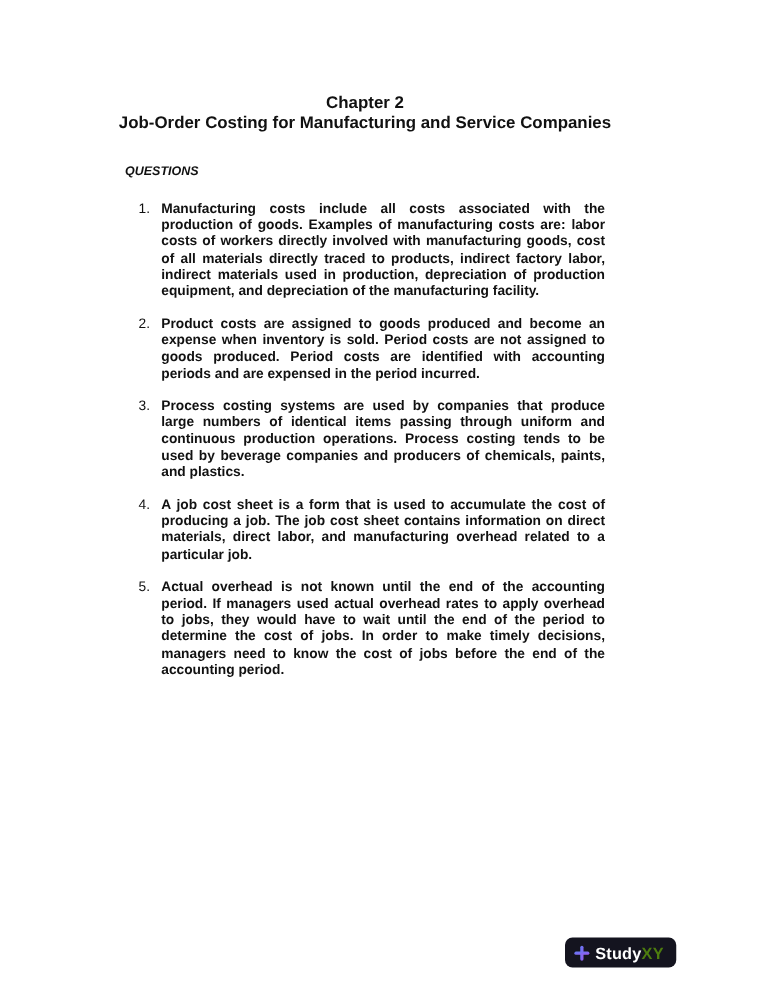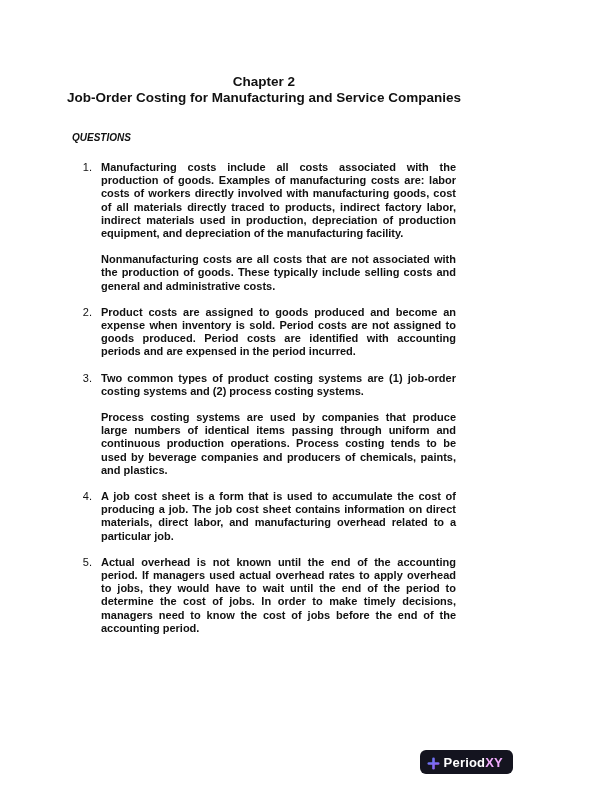--- a/index.html
+++ b/index.html
@@ -10,20 +10,21 @@
   .page {
     position: relative;
     width: 528px;
     height: 792px;
     background: #ffffff;
     font-family: "Liberation Sans", sans-serif;
     color: #111111;
     overflow: hidden;
     box-sizing: border-box;
     padding-top: 74px;
+    margin-left: 28px;
   }
   .title-block {
     text-align: center;
     line-height: 16px;
   }
   .chapter-title,
   .chapter-subtitle {
     font-size: 13.5px;
     font-weight: bold;
     margin: 0;
@@ -80,56 +81,54 @@
     height: 13px;
     display: inline-block;
   }
   .logo-text {
     color: #ffffff;
     font-weight: bold;
     font-size: 13px;
     letter-spacing: 0.2px;
   }
   .logo-text .xy {
-    color: #f0abfc;
+    color: #4d7c0f;
   }
 </style>
 </head>
 <body>
 
 <div class="page">
 
   <div class="title-block">
     <p class="chapter-title">Chapter 2</p>
     <p class="chapter-subtitle">Job-Order Costing for Manufacturing and Service Companies</p>
   </div>
 
   <div class="section-heading">QUESTIONS</div>
 
   <div class="question-list">
 
     <div class="question">
       <div class="qnum">1.</div>
       <div class="qbody">
         <p>Manufacturing costs include all costs associated with the production of goods. Examples of manufacturing costs are: labor costs of workers directly involved with manufacturing goods, cost of all materials directly traced to products, indirect factory labor, indirect materials used in production, depreciation of production equipment, and depreciation of the manufacturing facility.</p>
-        <p>Nonmanufacturing costs are all costs that are not associated with the production of goods. These typically include selling costs and general and administrative costs.</p>
       </div>
     </div>
 
     <div class="question">
       <div class="qnum">2.</div>
       <div class="qbody">
         <p>Product costs are assigned to goods produced and become an expense when inventory is sold. Period costs are not assigned to goods produced. Period costs are identified with accounting periods and are expensed in the period incurred.</p>
       </div>
     </div>
 
     <div class="question">
       <div class="qnum">3.</div>
       <div class="qbody">
-        <p>Two common types of product costing systems are (1) job-order costing systems and (2) process costing systems.</p>
         <p>Process costing systems are used by companies that produce large numbers of identical items passing through uniform and continuous production operations. Process costing tends to be used by beverage companies and producers of chemicals, paints, and plastics.</p>
       </div>
     </div>
 
     <div class="question">
       <div class="qnum">4.</div>
       <div class="qbody">
         <p>A job cost sheet is a form that is used to accumulate the cost of producing a job. The job cost sheet contains information on direct materials, direct labor, and manufacturing overhead related to a particular job.</p>
       </div>
     </div>
@@ -149,16 +148,16 @@
         <defs>
           <linearGradient id="plusGrad" x1="0" y1="0" x2="1" y2="1">
             <stop offset="0" stop-color="#5f7bf5"></stop>
             <stop offset="1" stop-color="#9a5cf0"></stop>
           </linearGradient>
         </defs>
         <rect x="5.2" y="0.5" width="2.6" height="12" rx="1.3" fill="url(#plusGrad)"></rect>
         <rect x="0.5" y="5.2" width="12" height="2.6" rx="1.3" fill="url(#plusGrad)"></rect>
       </svg>
     </span>
-    <span class="logo-text"><span>Period</span><span class="xy">XY</span></span>
+    <span class="logo-text"><span>Study</span><span class="xy">XY</span></span>
   </div>
 
 </div>
 
 </body></html>

